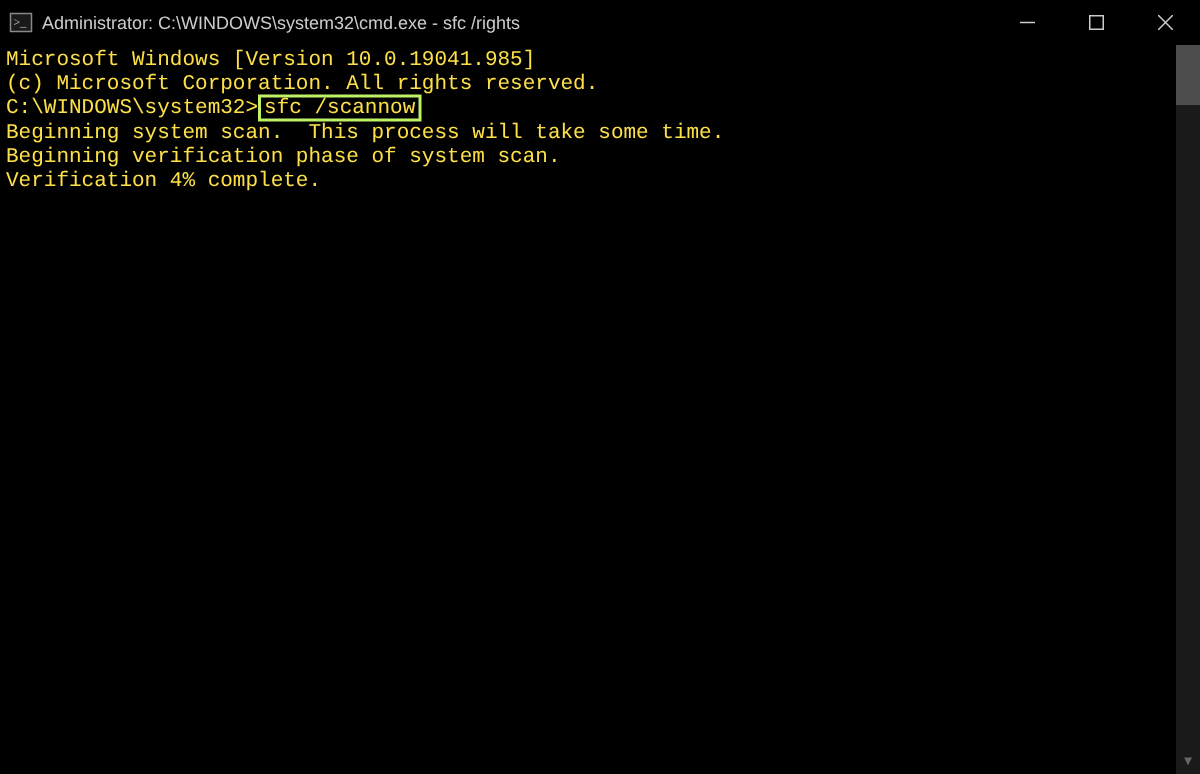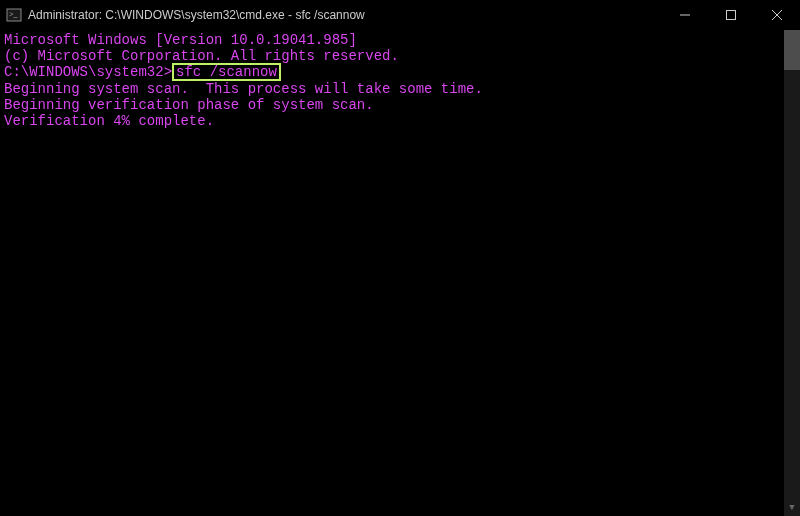--- a/index.html
+++ b/index.html
@@ -61,21 +61,21 @@
       justify-content: center;
       color: #ccc;
       font-family: 'Segoe UI', sans-serif;
       font-size: 10px;
       cursor: default;
     }
     .console-body {
       flex: 1;
       background: #000;
       padding: 2px 0 16px 4px;
-      color: #d946ef;
+      color: #fde047;
       font-size: 14px;
       line-height: 16px;
       white-space: pre;
       font-family: Consolas, 'Courier New', monospace;
       position: relative;
     }
     .highlight-box {
       border: 2px solid #bef264;
       padding: 0 2px;
       display: inline-block;
@@ -117,21 +117,21 @@
 <body>
 
 <div class="window">
   <div class="titlebar">
     <span class="titlebar-icon">
       <svg viewBox="0 0 16 16">
         <rect x="1" y="2" width="14" height="12" fill="#1a1a1a" stroke="#888" stroke-width="1"></rect>
         <text x="3" y="10" font-size="8" fill="#ccc" font-family="Consolas">&gt;_</text>
       </svg>
     </span>
-    <span class="titlebar-title">Administrator: C:\WINDOWS\system32\cmd.exe - sfc  /scannow</span>
+    <span class="titlebar-title">Administrator: C:\WINDOWS\system32\cmd.exe - sfc  /rights</span>
     <div class="window-controls">
       <div class="window-control">
         <svg width="10" height="10" viewBox="0 0 10 10">
             <line x1="0" y1="5" x2="10" y2="5" stroke="#ccc" stroke-width="1"></line>
           </svg>
       </div>
       <div class="window-control">
         <svg width="10" height="10" viewBox="0 0 10 10">
             <rect x="0.5" y="0.5" width="9" height="9" fill="none" stroke="#ccc" stroke-width="1"></rect>
           </svg>

